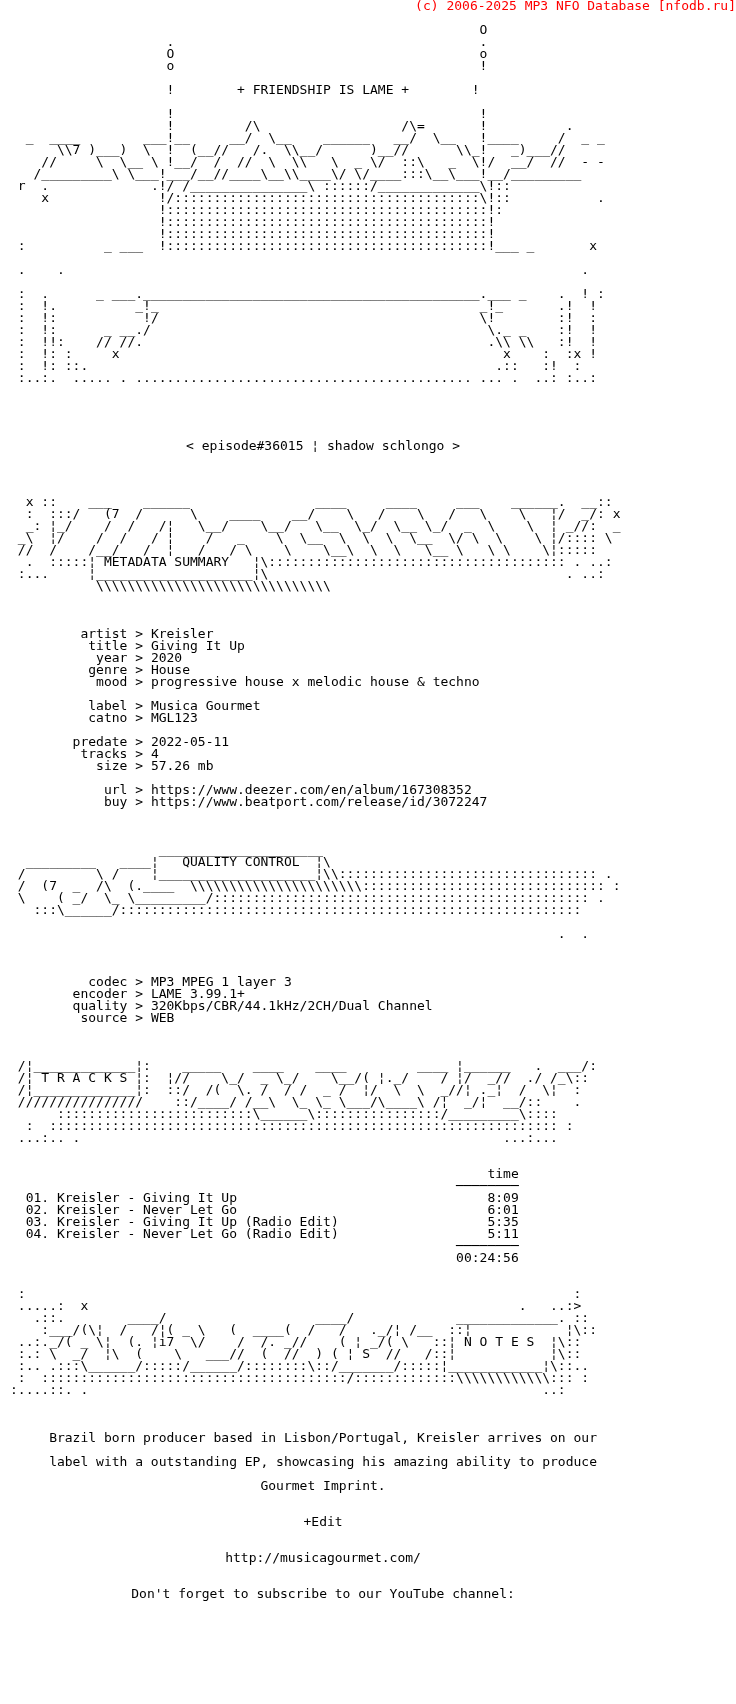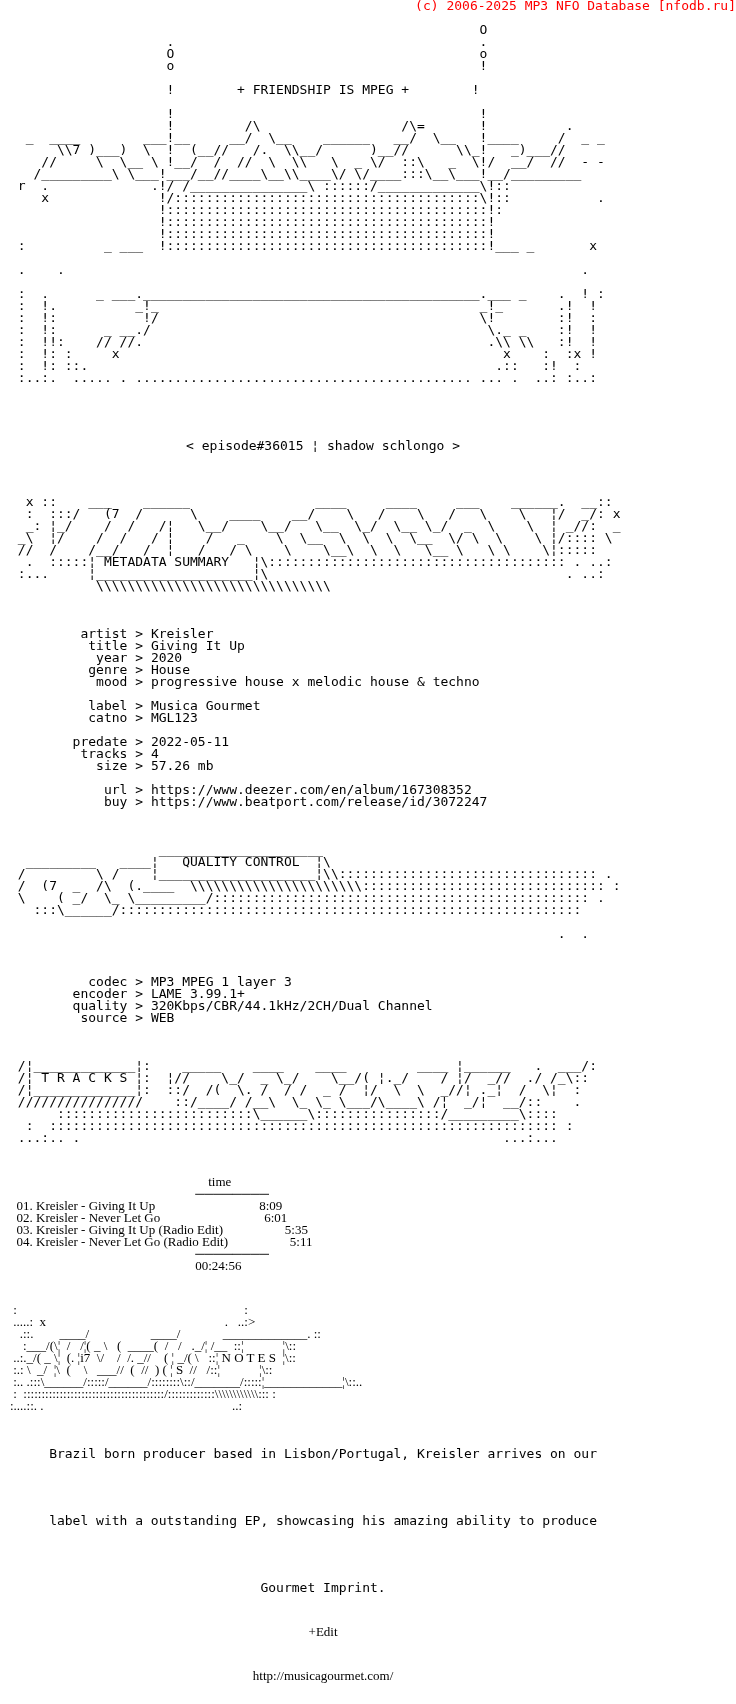--- a/index.html
+++ b/index.html
@@ -12,36 +12,36 @@
     text-align:right;white-space:pre;
     font-family:"DejaVu Sans Mono","Liberation Mono",monospace;
     font-size:13px;line-height:12px;
   }
   pre.nfo{
     margin:0 0 0 10px;width:80ch;
     font-family:inherit;font-size:13px;line-height:12px;
     white-space:pre;
   }
   pre.nfo div{white-space:pre;}
-  .tc{text-align:center;margin-top:43px;}
-  .g1{margin-top:20px;font-family:Liberation Serif, serif;}
+  .tc{text-align:center;}
+  .g1{margin-top:12px;}
   .g2{margin-top:24px;}
   .g3{margin-top:32px;}
 </style>
 </head>
 <body>
 
 <div class="red-header" style="color: rgb(255, 0, 0);">(c) 2006-2025 MP3 NFO Database [nfodb.ru]</div>
 
 <pre class="nfo"><div>
                                                             O
                     .                                       .
                     O                                       o
                     o                                       !</div>
-<div>                    !        + FRIENDSHIP IS MPEG +        !</div>
+<div>                    !        + FRIENDSHIP IS LAME +        !</div>
 <div>                    !                                       !
                     !         /\                  /\=       !          .
   _  ____        ___!__     __/  \__    ______   __/  \__   !____     /  _ _
       \\7 )___)  \  !  (__//   /.  \\__/      )__//      \\_!   _)___//
     //     \  \__ \ !__/  /  //  \  \\   \  _ \/  ::\   _  \!/  __/  //  - -
    /_________\ \___!___/__//____\__\\____\/ \/____:::\__\___!__/_________
  r  .             .!/ /_______________\ ::::::/_____________\!::
     x              !/:::::::::::::::::::::::::::::::::::::::\!::           .
                    !:::::::::::::::::::::::::::::::::::::::::!:
                    !:::::::::::::::::::::::::::::::::::::::::!

